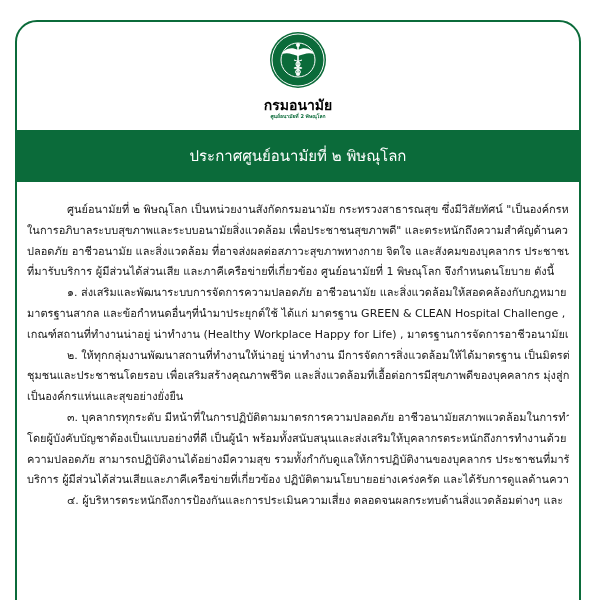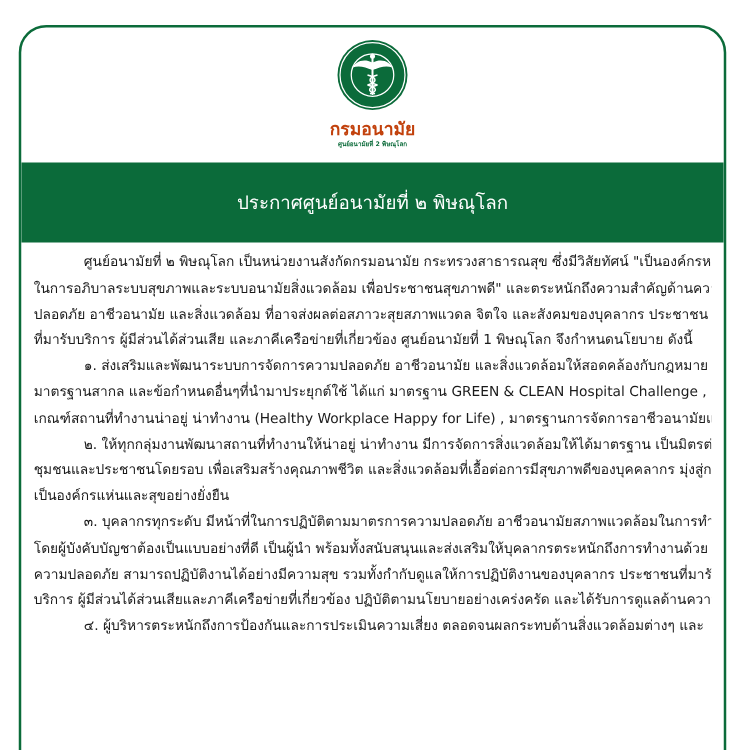--- a/index.html
+++ b/index.html
@@ -23,27 +23,27 @@
       position: absolute; left: 0; right: 0; top: 10px;
       display: flex; flex-direction: column; align-items: center;
     }
     .seal {
       width: 56px; height: 56px; border-radius: 50%;
       background: #0b6b3a; position: relative;
     }
     .seal svg { position: absolute; left: 0; top: 0; }
     .org-name {
       margin-top: 10px;
-      font-weight: bold; font-size: 14px; color: #c2410c; line-height: 14px; font-family: Liberation Serif, serif;
+      font-weight: bold; font-size: 14px; color: #000000; line-height: 14px;
     }
     .org-sub {
       font-size: 5px; color: #0b6b3a; line-height: 8px; font-weight: bold;
     }
     .banner {
-      position: absolute; left: 0; right: 0; top: 108px; height: 64px;
+      position: absolute; left: 0; right: 0; top: 108px; height: 52px;
       background: #0b6b3a; color: #fff;
       display: flex; flex-direction: column; align-items: center; justify-content: center;
     }
     .banner .t1 { font-size: 15px; line-height: 22px; }
     .banner .t2 { font-size: 15px; line-height: 24px; }
     .content {
       position: absolute; left: 10px; right: 10px; top: 178px;
       font-size: 11px; color: #1a1a1a; line-height: 20.8px;
     }
     .content p { margin: 0; text-align: justify; text-align-last: left; }
@@ -73,21 +73,21 @@
   </div>
 
   <div class="banner">
     <div class="t1">ประกาศศูนย์อนามัยที่ ๒ พิษณุโลก</div>
   </div>
 
   <div class="content">
     <p>
       <span class="line indent">ศูนย์อนามัยที่ ๒ พิษณุโลก เป็นหน่วยงานสังกัดกรมอนามัย กระทรวงสาธารณสุข ซึ่งมีวิสัยทัศน์ "เป็นองค์กรหลัก</span>
       <span class="line">ในการอภิบาลระบบสุขภาพและระบบอนามัยสิ่งแวดล้อม เพื่อประชาชนสุขภาพดี" และตระหนักถึงความสำคัญด้านความ</span>
-      <span class="line">ปลอดภัย อาชีวอนามัย และสิ่งแวดล้อม ที่อาจส่งผลต่อสภาวะสุยสภาพแวดล จิตใจ และสังคมของบุคลากร ประชาชน</span>
+      <span class="line">ปลอดภัย อาชีวอนามัย และสิ่งแวดล้อม ที่อาจส่งผลต่อสภาวะสุขภาพทางกาย จิตใจ และสังคมของบุคลากร ประชาชน</span>
       <span class="line">ที่มารับบริการ ผู้มีส่วนได้ส่วนเสีย และภาคีเครือข่ายที่เกี่ยวข้อง ศูนย์อนามัยที่ 1 พิษณุโลก จึงกำหนดนโยบาย ดังนี้</span>
     </p>
     <p>
       <span class="line indent">๑. ส่งเสริมและพัฒนาระบบการจัดการความปลอดภัย อาชีวอนามัย และสิ่งแวดล้อมให้สอดคล้องกับกฎหมาย</span>
       <span class="line">มาตรฐานสากล และข้อกำหนดอื่นๆที่นำมาประยุกต์ใช้ ได้แก่ มาตรฐาน GREEN &amp; CLEAN Hospital Challenge ,</span>
       <span class="line">เกณฑ์สถานที่ทำงานน่าอยู่ น่าทำงาน (Healthy Workplace Happy for Life) , มาตรฐานการจัดการอาชีวอนามัยและ</span>
     </p>
     <p>
       <span class="line indent">๒. ให้ทุกกลุ่มงานพัฒนาสถานที่ทำงานให้น่าอยู่ น่าทำงาน มีการจัดการสิ่งแวดล้อมให้ได้มาตรฐาน เป็นมิตรต่อ</span>
       <span class="line">ชุมชนและประชาชนโดยรอบ เพื่อเสริมสร้างคุณภาพชีวิต และสิ่งแวดล้อมที่เอื้อต่อการมีสุขภาพดีของบุคคลากร มุ่งสู่การ</span>

